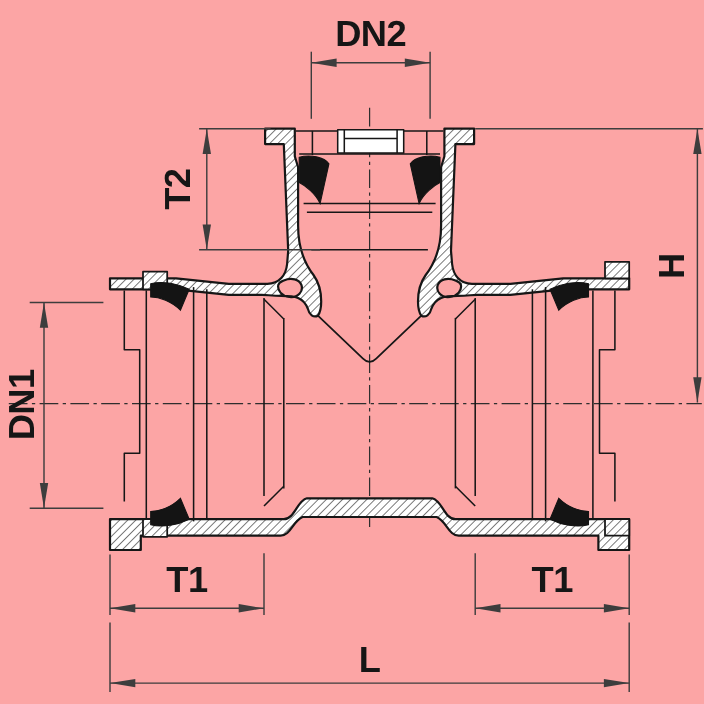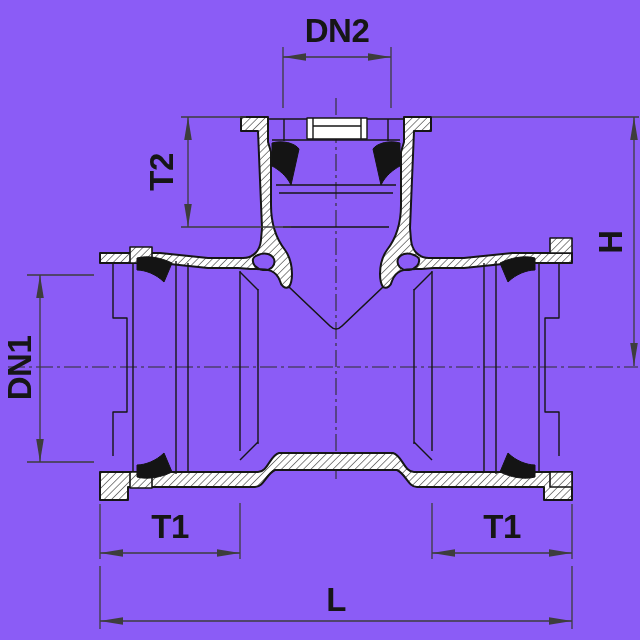--- a/index.html
+++ b/index.html
@@ -1,16 +1,16 @@
 <!DOCTYPE html>
 <html><head>
 <meta charset="utf-8">
 <style>
   html,body{margin:0;padding:0;background:#fff;}
-  #stage{position:relative;width:640px;height:640px;background:#8b5cf6;overflow:hidden;}
+  #stage{position:relative;width:640px;height:640px;background:#fca5a5;overflow:hidden;}
   svg{display:block;}
   text{font-family:"Liberation Sans","DejaVu Sans",sans-serif;font-weight:bold;fill:#161616;letter-spacing:-0.5px;}
   .dimtxt{font-size:33px;}
 </style>
 </head>
 <body>
 
 <div id="stage">
 <svg width="640" height="640" viewBox="0 0 640 640">
   <defs>

